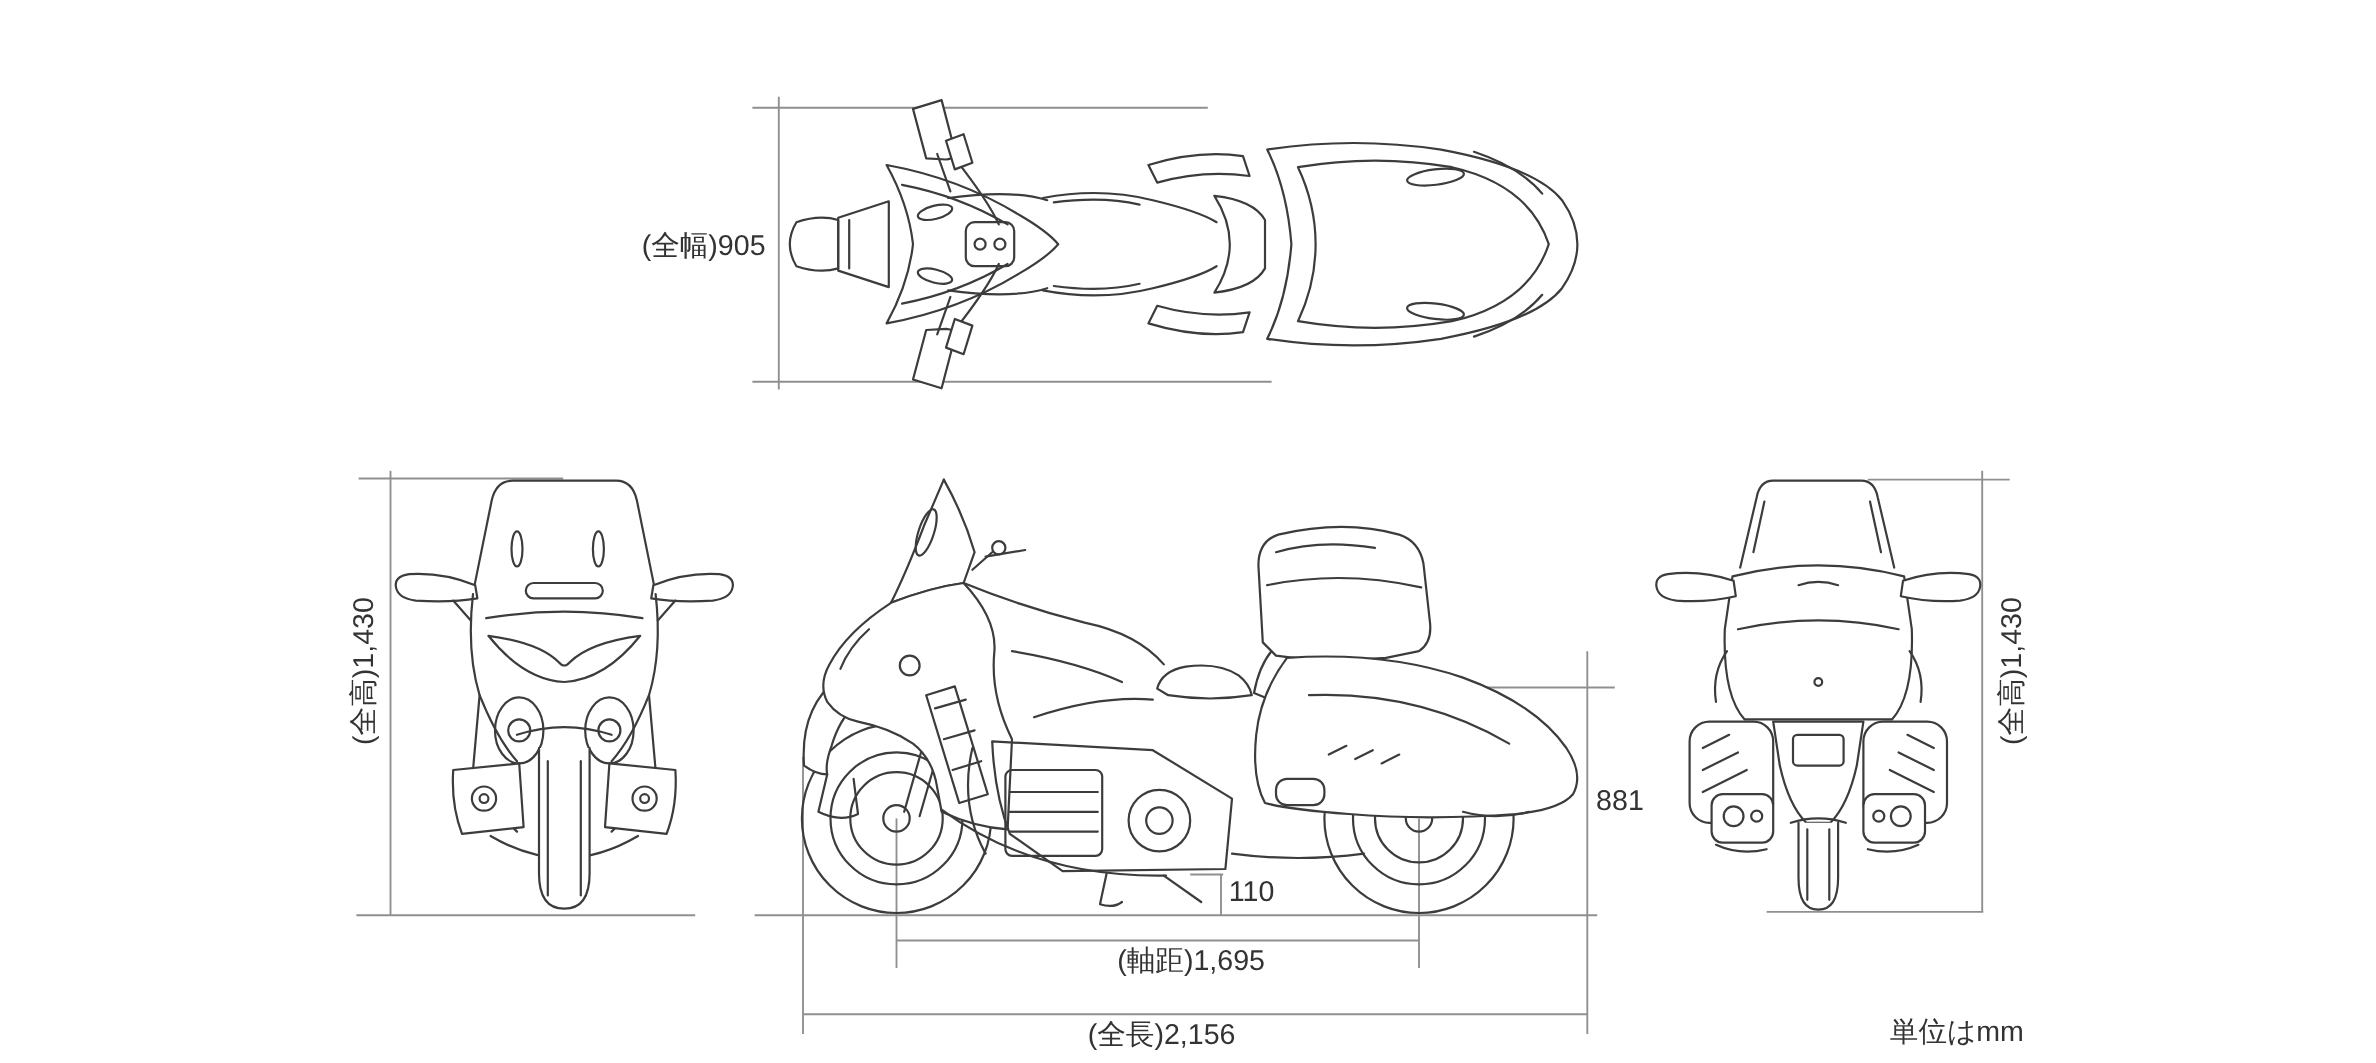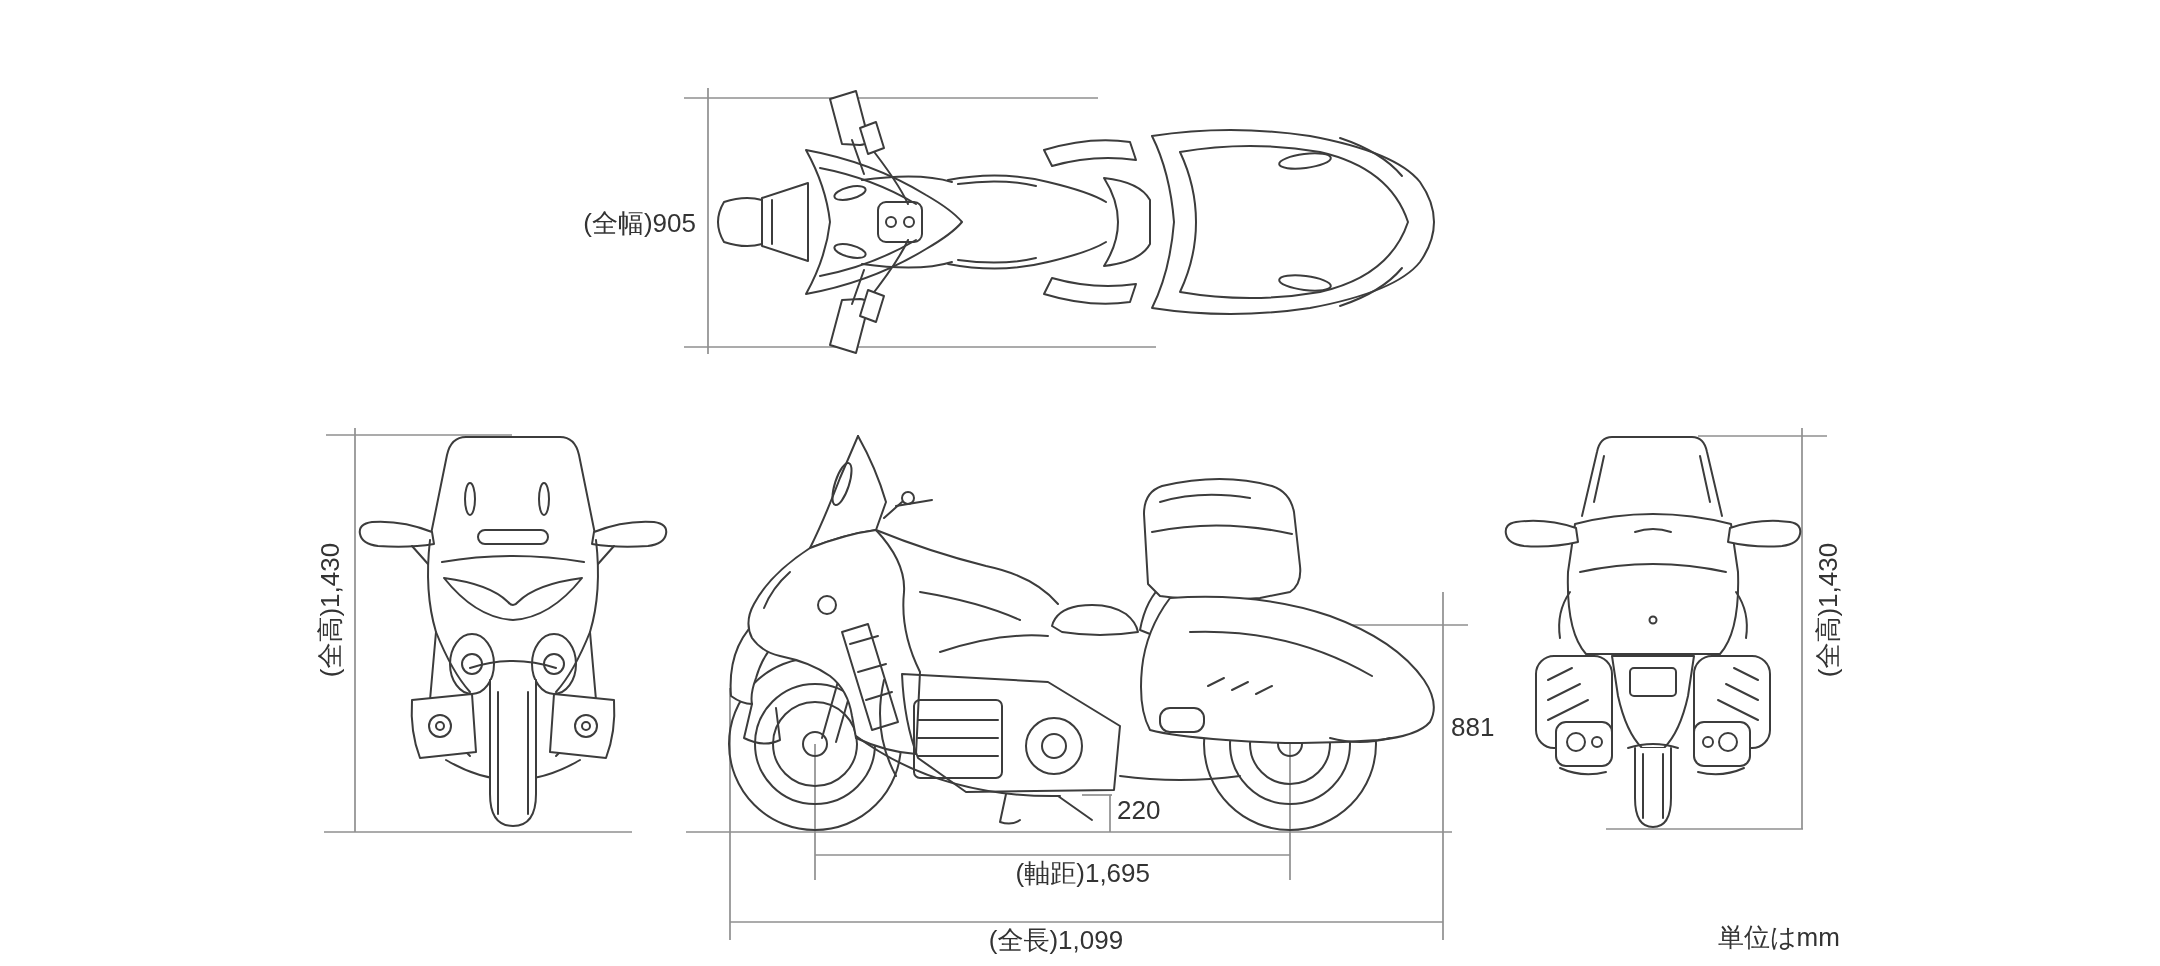--- a/index.html
+++ b/index.html
@@ -247,21 +247,21 @@
 </svg>
 
   <div class="dim-label" style="left:520px;top:176px;width:176px;text-align:right;">(全幅)905</div>
 
   <div class="dim-label rot" style="left:245px;top:563px;width:170px;">(全高)1,430</div>
 
   <div class="dim-label rot" style="left:1743px;top:563px;width:170px;">(全高)1,430</div>
 
   <div class="dim-label" style="left:1451px;top:680px;">881</div>
 
-  <div class="dim-label" style="left:1117px;top:763px;">220</div>
+  <div class="dim-label" style="left:1117px;top:763px;">110</div>
 
   <div class="dim-label" style="left:950px;top:826px;width:200px;text-align:right;">(軸距)1,695</div>
 
-  <div class="dim-label" style="left:956px;top:893px;width:200px;text-align:center;">(全長)1,099</div>
+  <div class="dim-label" style="left:956px;top:893px;width:200px;text-align:center;">(全長)2,156</div>
 
   <div class="dim-label" style="left:1718px;top:890px;">単位はmm</div>
 
 </div>
 
 </body></html>

